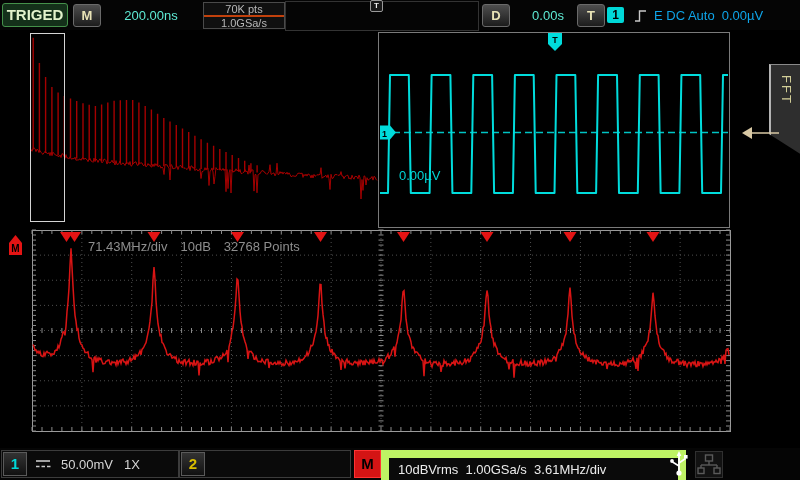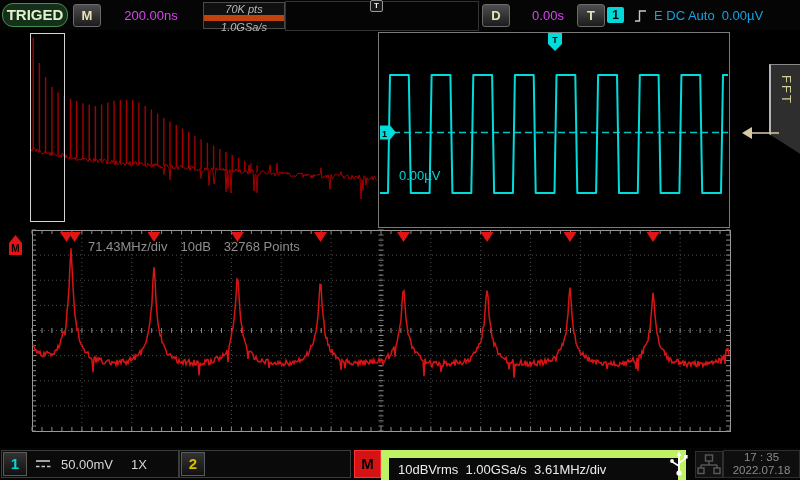--- a/index.html
+++ b/index.html
@@ -3,33 +3,33 @@
 <meta charset="utf-8">
 <style>
   html,body{margin:0;padding:0;background:#000;}
   body{font-family:"Liberation Sans","DejaVu Sans",sans-serif;}
   #stage{position:relative;width:800px;height:480px;background:#000;overflow:hidden;}
   #gfx{position:absolute;left:0;top:0;z-index:4;pointer-events:none;}
   #gfx text{font-family:"Liberation Sans","DejaVu Sans",sans-serif;}
   
   .topbar{position:absolute;left:0;top:0;width:800px;height:30px;background:#050505;z-index:6;}
   .triged{position:absolute;left:2px;top:3px;width:64px;height:22px;background:#14301a;
-    border:1px solid #44904a;border-radius:11px;color:#e2f2cc;font-weight:bold;font-size:15px;
+    border:1px solid #44904a;border-radius:3px;color:#e2f2cc;font-weight:bold;font-size:15px;
     text-align:center;line-height:22px;}
   .btn{position:absolute;top:4px;width:26px;height:21px;background:linear-gradient(#4e4e4e,#1c1c1c);
     border:1px solid #6a6a6a;border-radius:3px;color:#e9e3b6;font-weight:bold;font-size:13px;
     text-align:center;line-height:21px;}
   #mbtn{left:73px}#dbtn{left:482px}#tbtn{left:577px}
-  .tbtext{position:absolute;color:#d946ef;font-size:13px;top:8px;}
+  .tbtext{position:absolute;color:#5eead4;font-size:13px;top:8px;}
   #timebase{left:105px;width:92px;text-align:center;}
   #delay{left:516px;width:64px;text-align:center;}
   .ptsbox{position:absolute;left:203px;top:2px;width:80px;height:25px;border:1px solid #4a4a4a;
     background:#101010;color:#b8b8b8;font-size:11px;text-align:center;}
-  .ptsrow{height:12px;line-height:12px;font-style:italic;}
-  .ptsrow+.ptsrow{border-top:6px solid #c2410c;}
+  .ptsrow{height:12px;line-height:12px;}
+  .ptsrow+.ptsrow{border-top:2px solid #c2410c;}
   .previewbox{position:absolute;left:285px;top:1px;width:192px;height:28px;border:1px solid #333;}
   .tflag{position:absolute;left:370px;top:0px;width:11px;height:10px;background:#181818;border:1px solid #999;
     border-radius:2px;color:#eee;font-size:8px;font-weight:bold;text-align:center;line-height:10px;z-index:7;}
   .srcbadge{position:absolute;left:607px;top:7px;width:17px;height:16px;background:#00d8d8;border-radius:2px;
     color:#000;font-weight:bold;font-size:12px;text-align:center;line-height:16px;}
   .triginfo{position:absolute;left:634px;top:7px;height:16px;display:flex;align-items:center;gap:7px;
     color:#0ea5e9;font-size:13px;}
   
   .screen{position:absolute;left:0;top:30px;width:800px;height:418px;background:#000;z-index:1;}
   .ovannot{position:absolute;left:88px;top:209px;z-index:5;display:flex;gap:13px;color:#8e8e8e;font-size:13px;}
@@ -100,21 +100,21 @@
   </div>
 
   <div class="botbar">
     <div class="chbox" id="ch1box">
       <div class="chbadge cy">1</div>
       <svg width="18" height="14" style="margin-left:7px">
         <line x1="2" y1="4" x2="16" y2="4" stroke="#c8c8c8" stroke-width="1.6"></line>
         <path d="M2,9.5H5.5 M7.5,9.5H11 M13,9.5H16.5" stroke="#c8c8c8" stroke-width="1.6" fill="none"></path>
       </svg>
       <span style="margin-left:9px">50.00mV</span>
-      <span style="margin-left:18px">1X</span>
+      <span style="margin-left:11px">1X</span>
     </div>
     <div class="chbox" id="ch2box">
       <div class="chbadge yl">2</div>
     </div>
     <div class="mbadge">M</div>
     <div class="mathbox">10dBVrms  1.00GSa/s  3.61MHz/div</div>
     <div class="usbwrap">
       <svg width="28" height="29">
         <circle cx="13" cy="24" r="2.6" fill="#fff"></circle>
         <line x1="13" y1="23" x2="13" y2="5" stroke="#fff" stroke-width="1.8"></line>
@@ -128,24 +128,20 @@
     <div class="lanbox">
       <svg width="26" height="25">
         <rect x="9.5" y="3" width="7" height="6" fill="none" stroke="#5a5a5a" stroke-width="1.4"></rect>
         <line x1="13" y1="9" x2="13" y2="13" stroke="#5a5a5a" stroke-width="1.4"></line>
         <line x1="5" y1="13" x2="21" y2="13" stroke="#5a5a5a" stroke-width="1.4"></line>
         <line x1="5" y1="13" x2="5" y2="16" stroke="#5a5a5a" stroke-width="1.4"></line>
         <line x1="21" y1="13" x2="21" y2="16" stroke="#5a5a5a" stroke-width="1.4"></line>
         <rect x="2" y="16" width="6" height="5.5" fill="none" stroke="#5a5a5a" stroke-width="1.4"></rect>
         <rect x="18" y="16" width="6" height="5.5" fill="none" stroke="#5a5a5a" stroke-width="1.4"></rect>
       </svg>
-    </div>
-    <div class="clockbox">
-      <div class="clockrow">17 : 35</div>
-      <div class="clockrow">2022.07.18</div>
     </div>
   </div>
 
   <svg id="gfx" width="800" height="480">
       <path d="M287,19L290.0,11.7L293.7,18.9L297.4,12.9L301.1,19.3L304.8,12.3L308.5,19.0L312.2,12.9L315.9,19.4L319.6,11.8L323.3,19.5L327.0,12.9L330.7,19.9L334.4,11.7L338.1,19.8L341.8,12.4L345.5,18.5L349.2,12.8L352.9,20.0L356.6,12.7L360.3,18.8L364.0,11.5L367.7,19.1L371.4,6.0L375.1,23.0L378.8,12.6L382.5,19.2L386.2,11.6L389.9,19.9L393.6,11.2L397.3,20.0L401.0,12.0L404.7,19.5L408.4,11.6L412.1,19.6L415.8,11.0L419.5,19.3L423.2,11.6L426.9,18.5L430.6,11.9L434.3,18.8L438.0,12.9L441.7,20.3L445.4,12.1L449.1,18.9L452.8,11.3L456.5,20.3L460.2,11.3L463.9,19.8L467.6,12.1L471.3,19.2" stroke="#cfcfcf" stroke-width="1" fill="none"></path>
       <path d="M31,149L31,149.7L32,151.3L33,148.5L34,147.8L35,148.7L36,151.6L37,149.1L38,150.0L39,152.6L40,150.6L41,152.2L42,153.6L43,154.4L44,152.5L45,151.7L46,152.7L47,152.9L48,153.9L49,152.5L50,155.6L51,152.3L52,155.7L53,152.2L54,153.7L55,154.5L56,155.2L57,155.6L58,156.1L59,156.7L60,155.0L61,157.5L62,153.7L63,154.0L64,155.9L65,158.3L66,154.6L67,158.2L68,157.7L69,158.9L70,156.7L71,158.8L72,159.1L73,158.3L74,158.9L75,157.2L76,160.3L77,159.8L78,160.2L79,159.5L80,158.9L81,160.3L82,158.1L83,157.8L84,159.4L85,158.1L86,159.0L87,159.7L88,161.7L89,159.5L90,158.4L91,161.0L92,161.3L93,162.4L94,158.1L95,161.6L96,159.0L97,160.0L98,162.4L99,160.1L100,158.8L101,160.9L102,162.9L103,161.7L104,159.1L105,159.4L106,160.6L107,164.1L108,161.7L109,162.8L110,162.9L111,162.0L112,160.2L113,162.7L114,162.2L115,165.0L116,160.6L117,164.5L118,164.2L119,163.6L120,160.9L121,164.8L122,163.5L123,163.0L124,163.8L125,165.5L126,162.8L127,163.7L128,162.5L129,164.8L130,161.5L131,166.2L132,165.6L133,163.6L134,163.1L135,162.0L136,161.8L137,164.9L138,165.5L139,162.7L140,163.4L141,162.8L142,163.0L143,165.2L144,165.7L145,164.4L146,166.9L147,165.8L148,163.5L149,165.3L150,164.7L151,167.0L152,166.9L153,164.1L154,166.5L155,163.5L156,165.6L157,163.8L158,166.7L159,166.0L160,165.5L161,168.2L162,167.0L163,168.3L164,174.5L165,164.3L166,165.1L167,164.6L168,167.0L169,167.7L170,180.0L171,164.6L172,165.4L173,169.0L174,168.3L175,168.3L176,167.5L177,166.4L178,169.5L179,166.5L180,165.5L181,165.7L182,167.7L183,167.4L184,168.5L185,167.7L186,168.7L187,169.6L188,168.2L189,166.0L190,170.6L191,165.9L192,166.1L193,168.3L194,167.4L195,170.6L196,169.2L197,169.4L198,171.1L199,170.1L200,168.6L201,178.5L202,171.6L203,171.5L204,170.4L205,167.7L206,170.1L207,167.9L208,168.1L209,185.5L210,171.3L211,170.4L212,167.9L213,172.0L214,184.0L215,176.4L216,167.6L217,169.3L218,169.7L219,168.6L220,168.3L221,170.1L222,170.2L223,168.4L224,170.6L225,169.0L226,191.7L227,169.5L228,188.6L229,172.9L230,169.6L231,193.0L232,170.1L233,172.3L234,171.0L235,171.3L236,168.8L237,170.8L238,170.1L239,171.9L240,169.5L241,173.4L242,173.7L243,172.6L244,172.2L245,169.6L246,171.8L247,171.0L248,174.2L249,165.1L250,173.3L251,170.1L252,170.0L253,169.9L254,191.1L255,174.5L256,174.6L257,192.8L258,174.9L259,173.8L260,173.8L261,171.9L262,170.4L263,171.1L264,171.3L265,173.0L266,173.4L267,174.4L268,173.1L269,171.7L270,164.7L271,174.2L272,174.2L273,173.1L274,173.0L275,175.9L276,173.9L277,163.2L278,174.5L279,174.3L280,171.6L281,173.4L282,171.9L283,174.1L284,172.2L285,173.2L286,174.1L287,172.2L288,174.4L289,172.8L290,174.5L291,176.7L292,176.3L293,175.5L294,176.4L295,176.0L296,176.4L297,174.7L298,173.1L299,173.4L300,173.0L301,173.8L302,172.9L303,177.4L304,174.4L305,175.9L306,174.1L307,176.1L308,173.9L309,174.5L310,175.2L311,178.0L312,174.9L313,178.0L314,174.4L315,176.3L316,175.7L317,174.6L318,175.2L319,174.5L320,174.6L321,167.7L322,178.3L323,176.9L324,177.1L325,175.9L326,175.3L327,177.6L328,174.7L329,178.7L330,189.5L331,174.3L332,178.3L333,178.3L334,176.3L335,174.4L336,174.8L337,174.5L338,175.5L339,175.0L340,175.0L341,171.6L342,176.1L343,176.0L344,178.7L345,176.4L346,176.2L347,175.2L348,175.4L349,178.9L350,177.8L351,179.3L352,175.2L353,177.9L354,179.2L355,176.4L356,176.5L357,176.6L358,178.8L359,175.1L360,177.7L361,199.0L362,179.5L363,190.4L364,175.9L365,176.3L366,185.0L367,177.7L368,180.1L369,179.7L370,178.3L371,178.3L372,176.5L373,180.1L374,176.3L375,177.0L376,179.3L377,180.4" stroke="#a40000" stroke-width="1" fill="none"></path>
       <path d="M33.2,149.6L33.2,37.8M39.4,151.2L39.4,63.0M45.6,152.9L45.6,77.1M51.9,154.3L51.9,86.9M58.1,155.3L58.1,92.6M64.3,156.4L64.3,96.1M70.5,157.4L70.5,98.4M76.7,158.5L76.7,100.9M83.0,159.3L83.0,103.2M89.2,159.9L89.2,104.7M95.4,160.5L95.4,105.9M101.6,161.2L101.6,104.5M107.8,161.8L107.8,102.6M114.1,162.4L114.1,100.8M120.3,163.0L120.3,100.3M126.5,163.5L126.5,100.0M132.7,164.0L132.7,100.0M138.9,164.4L138.9,102.5M145.2,164.9L145.2,105.9M151.4,165.4L151.4,109.6M157.6,165.8L157.6,113.7M163.8,166.3L163.8,117.9M170.0,166.8L170.0,121.5M176.3,167.2L176.3,125.0M182.5,167.7L182.5,128.6M188.7,168.2L188.7,132.1M194.9,168.6L194.9,135.7M201.1,169.1L201.1,139.2M207.4,169.4L207.4,142.7M213.6,169.8L213.6,145.8M219.8,170.2L219.8,148.9M226.0,170.6L226.0,152.0M232.2,170.9L232.2,155.1M238.5,171.3L238.5,158.1M244.7,171.7L244.7,160.7M250.9,172.1L250.9,163.3M257.1,172.4L257.1,165.2" stroke="#a40000" stroke-width="1.4" fill="none"></path>
       <rect x="30.5" y="33.5" width="34" height="188" fill="none" stroke="#d4d4d4" stroke-width="1"></rect>
       <rect x="378.5" y="32.5" width="351" height="195" fill="none" stroke="#7a7a7a" stroke-width="1"></rect>
       <line x1="382" y1="132.5" x2="728" y2="132.5" stroke="#00c4c4" stroke-width="1.3" stroke-dasharray="7 4"></line>

